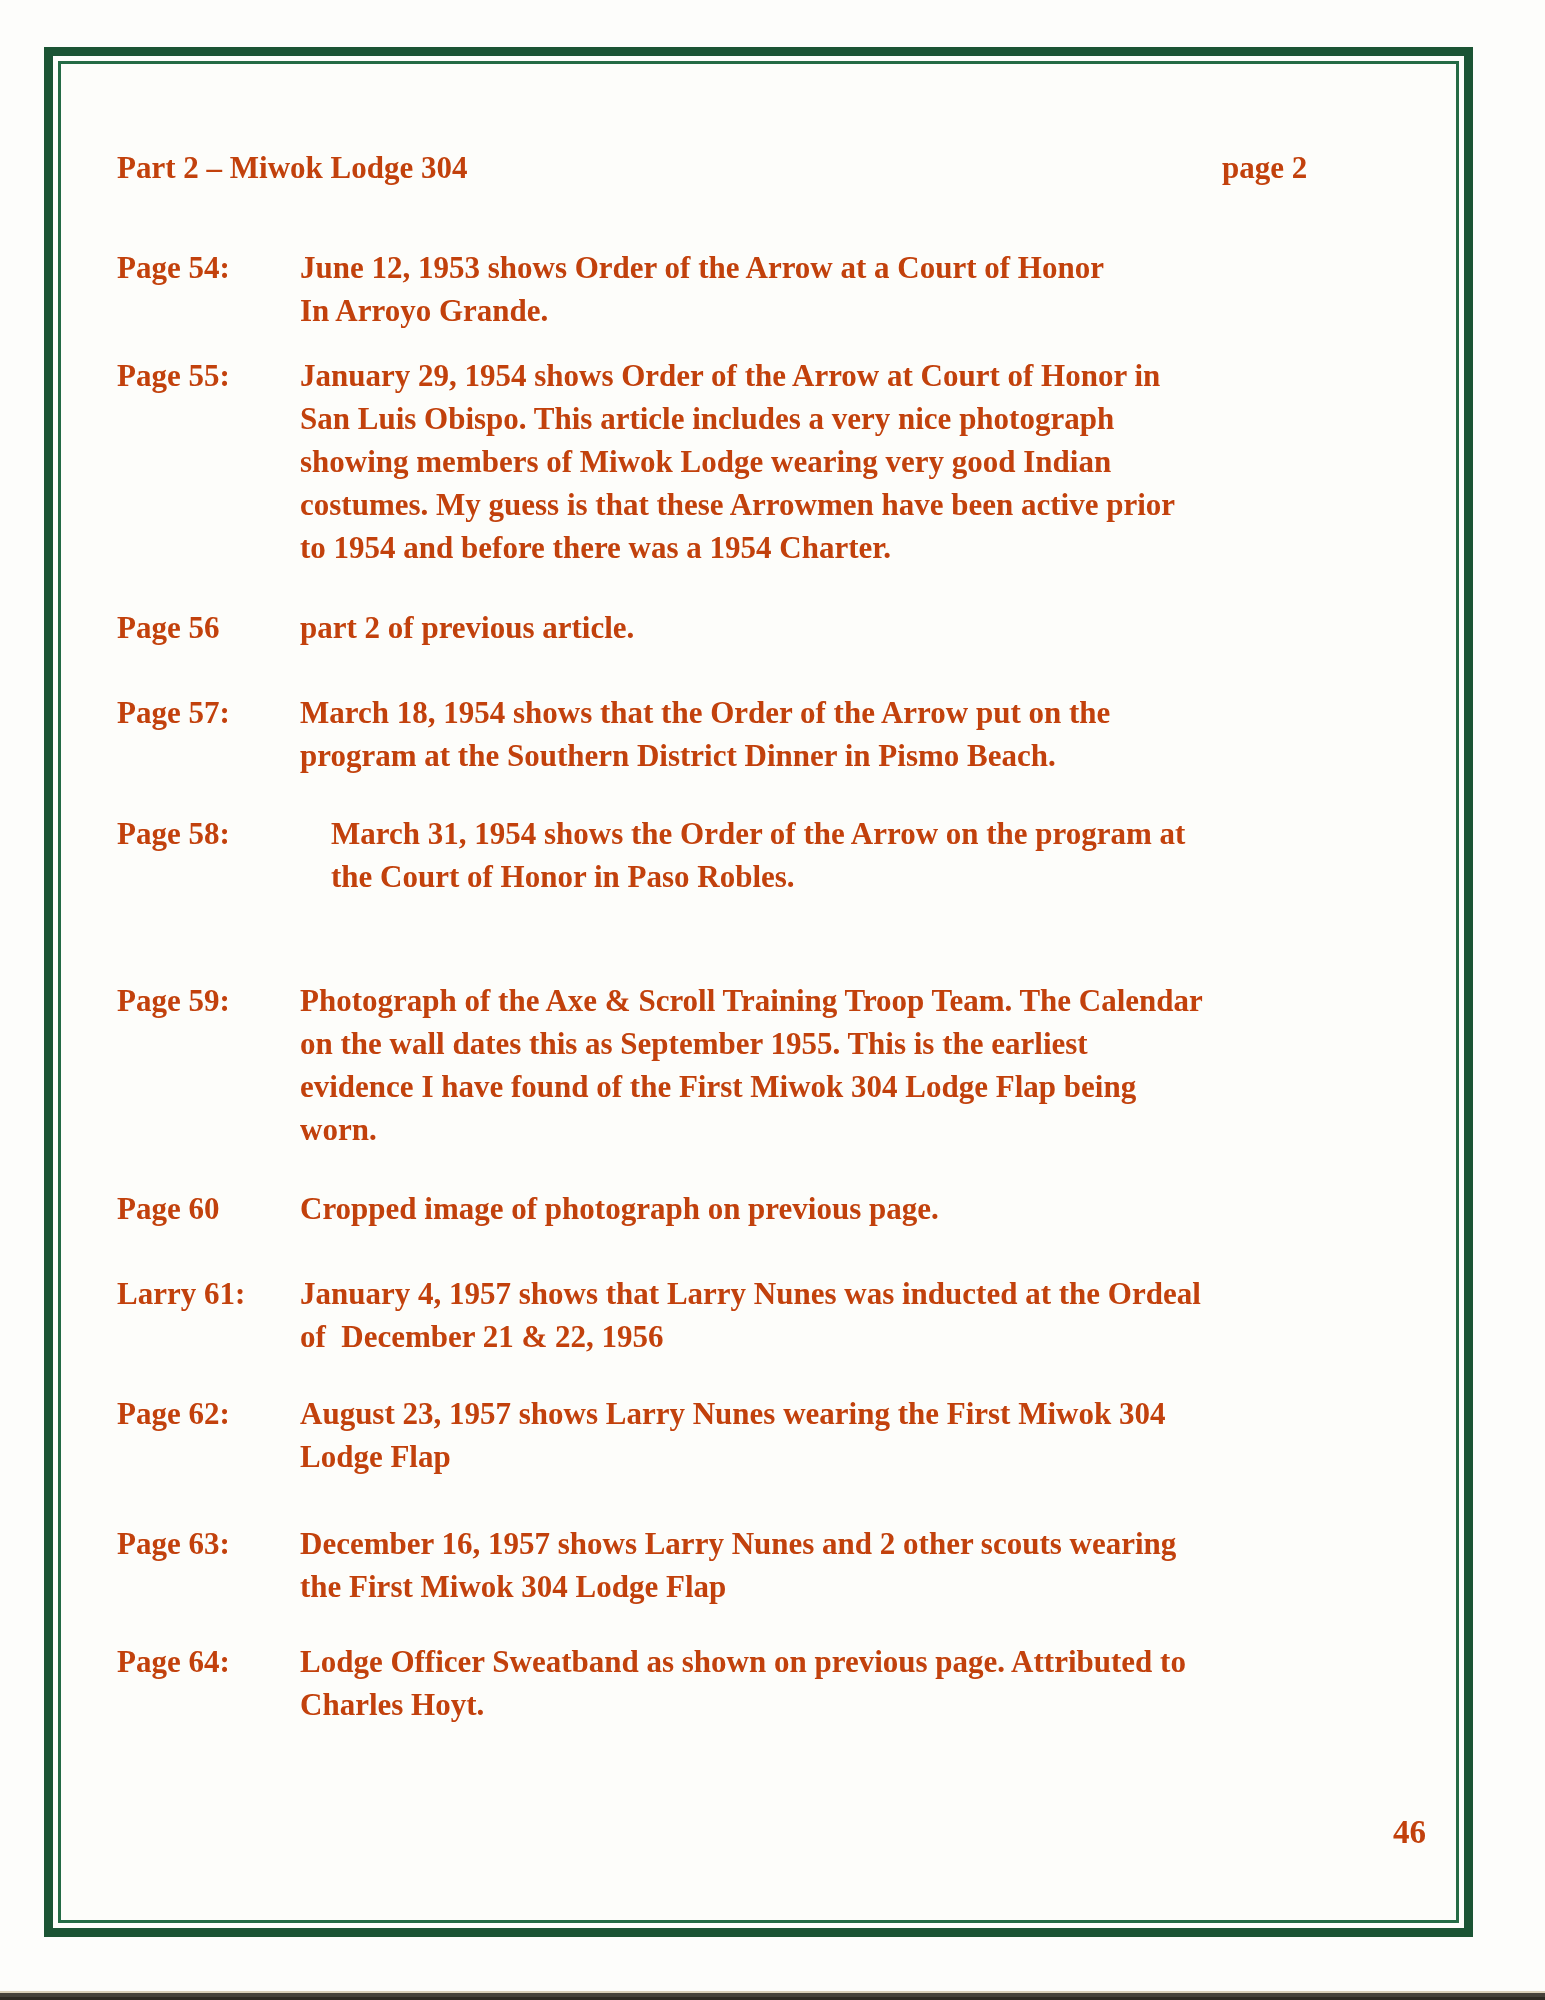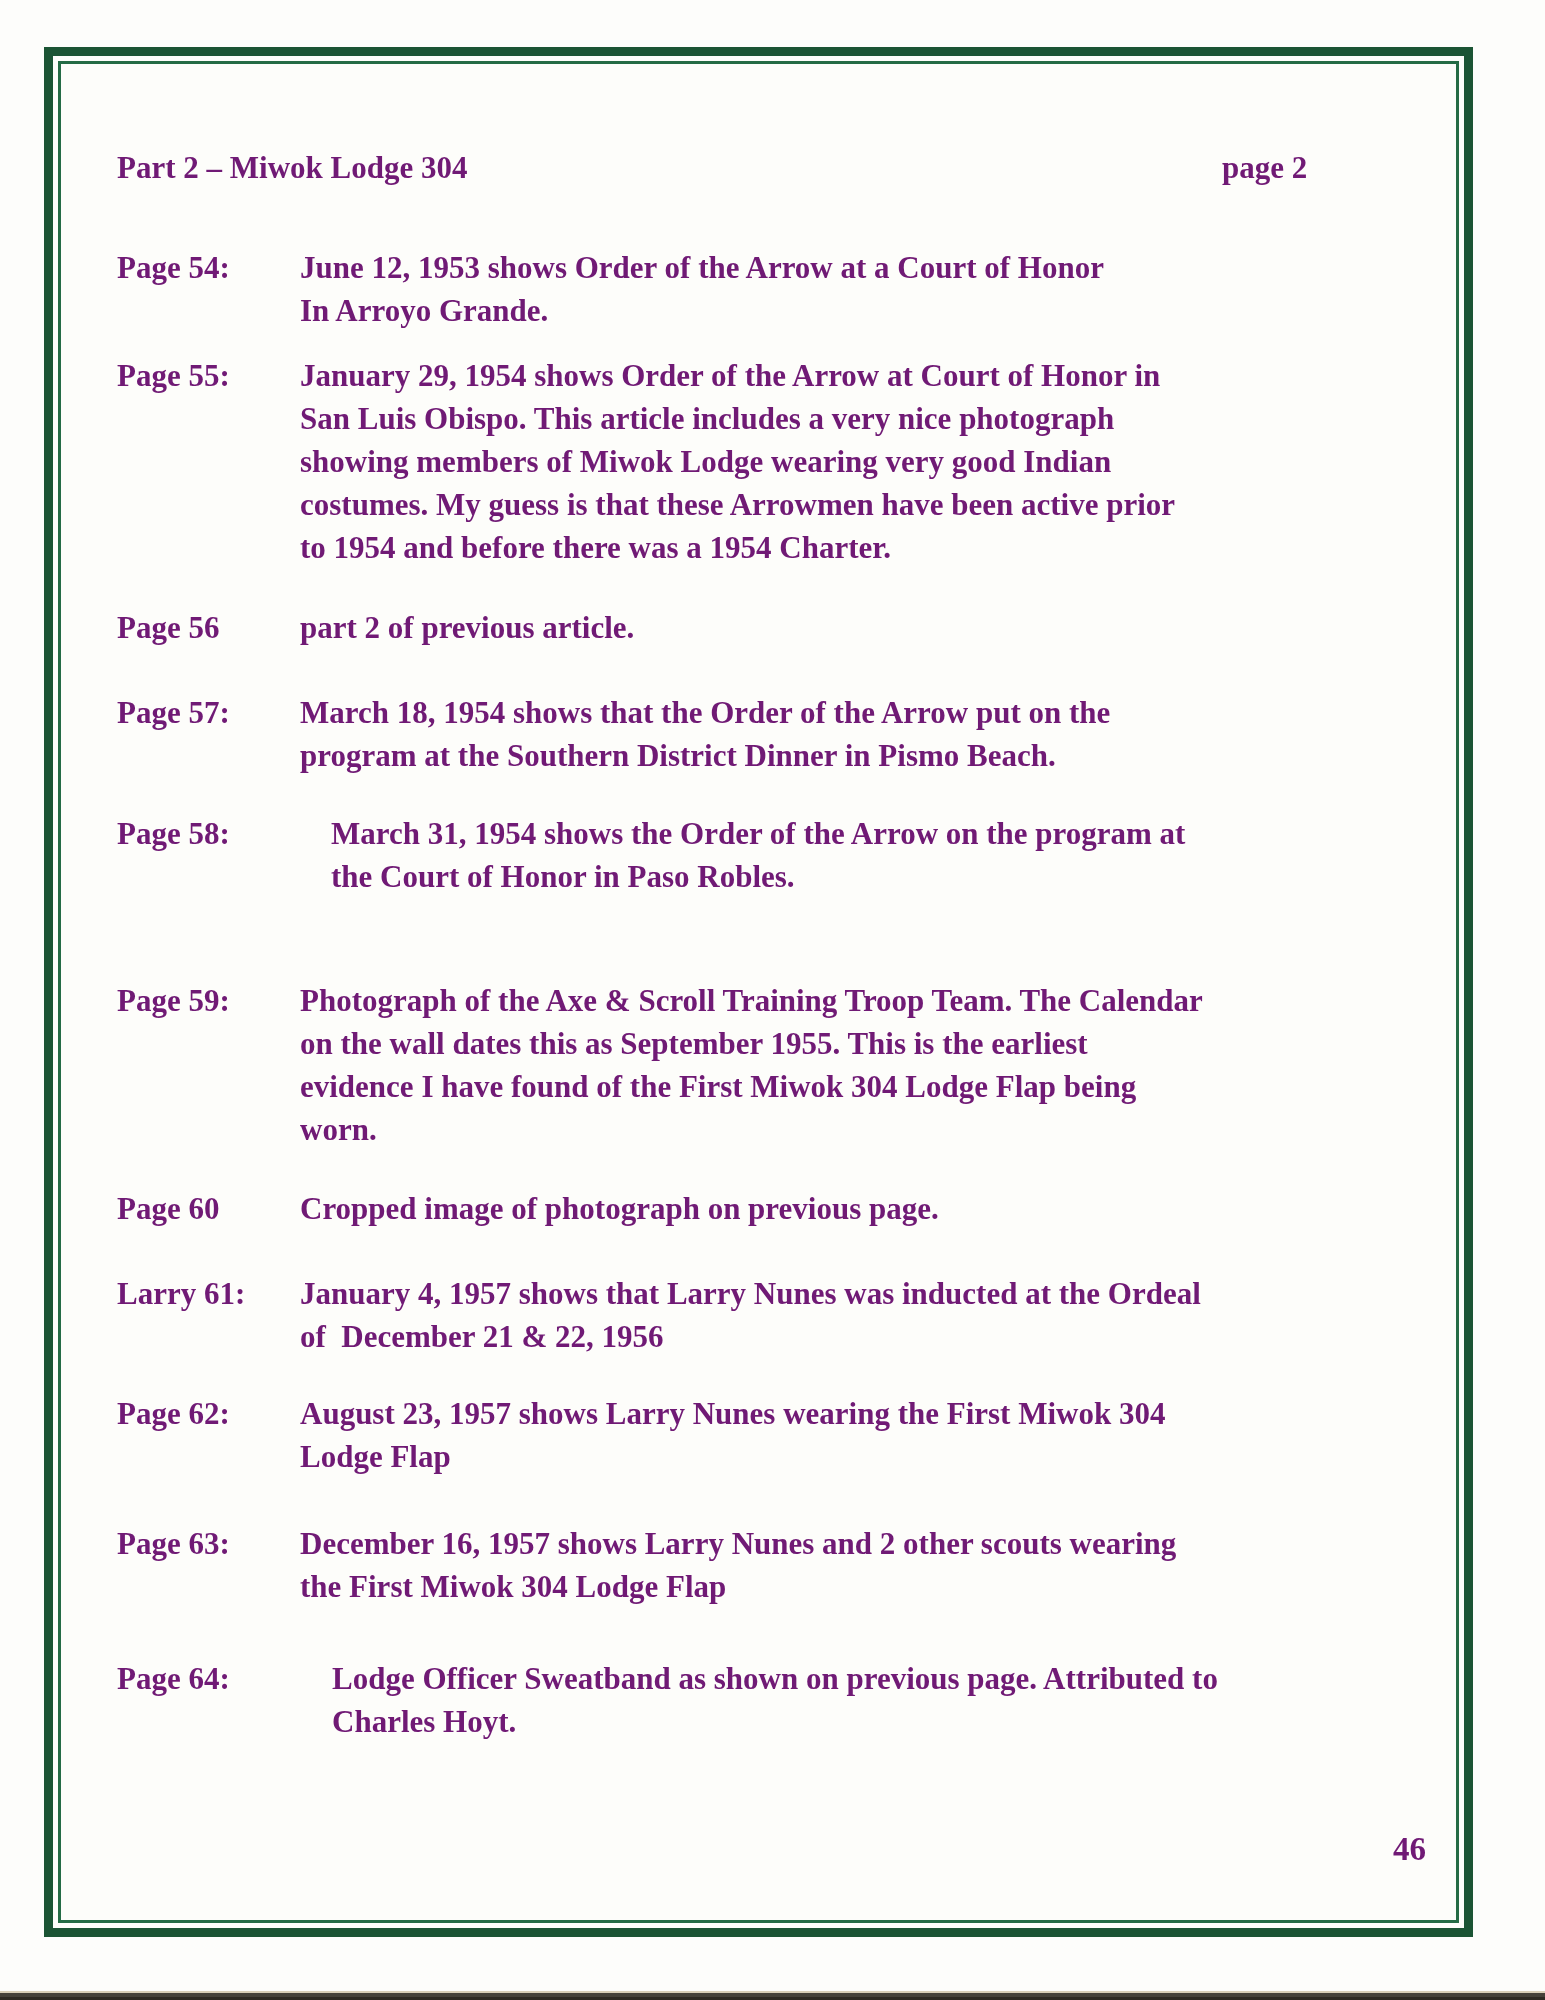--- a/index.html
+++ b/index.html
@@ -34,21 +34,21 @@
     box-sizing: border-box;
   }
   .content {
     position: absolute;
     left: 0;
     top: 0;
     right: 0;
     bottom: 0;
     padding: 82px 30px 0 56px;
     box-sizing: border-box;
-    color: #701a75;
+    color: #c2410c;
     font-weight: 700;
     font-size: 31px;
     line-height: 43px;
   }
   .header-row {
     position: relative;
     height: 43px;
   }
   .page-label {
     position: absolute;
@@ -71,21 +71,21 @@
   .e0  { margin-top: 57px; }
   .e1  { margin-top: 22px; }
   .e2  { margin-top: 37px; }
   .e3  { margin-top: 42px; }
   .e4  { margin-top: 35px; gap: 31px; }
   .e5  { margin-top: 81px; }
   .e6  { margin-top: 36px; }
   .e7  { margin-top: 42px; }
   .e8  { margin-top: 34px; }
   .e9  { margin-top: 44px; }
-  .e10 { margin-top: 49px; gap: 32px; }
+  .e10 { margin-top: 32px; }
   .footer-pagenum {
     margin-top: 85px;
     text-align: right;
     font-size: 33px;
   }
   .scan-strip-bottom {
     position: absolute;
     left: 0;
     right: 0;
     bottom: 0;

